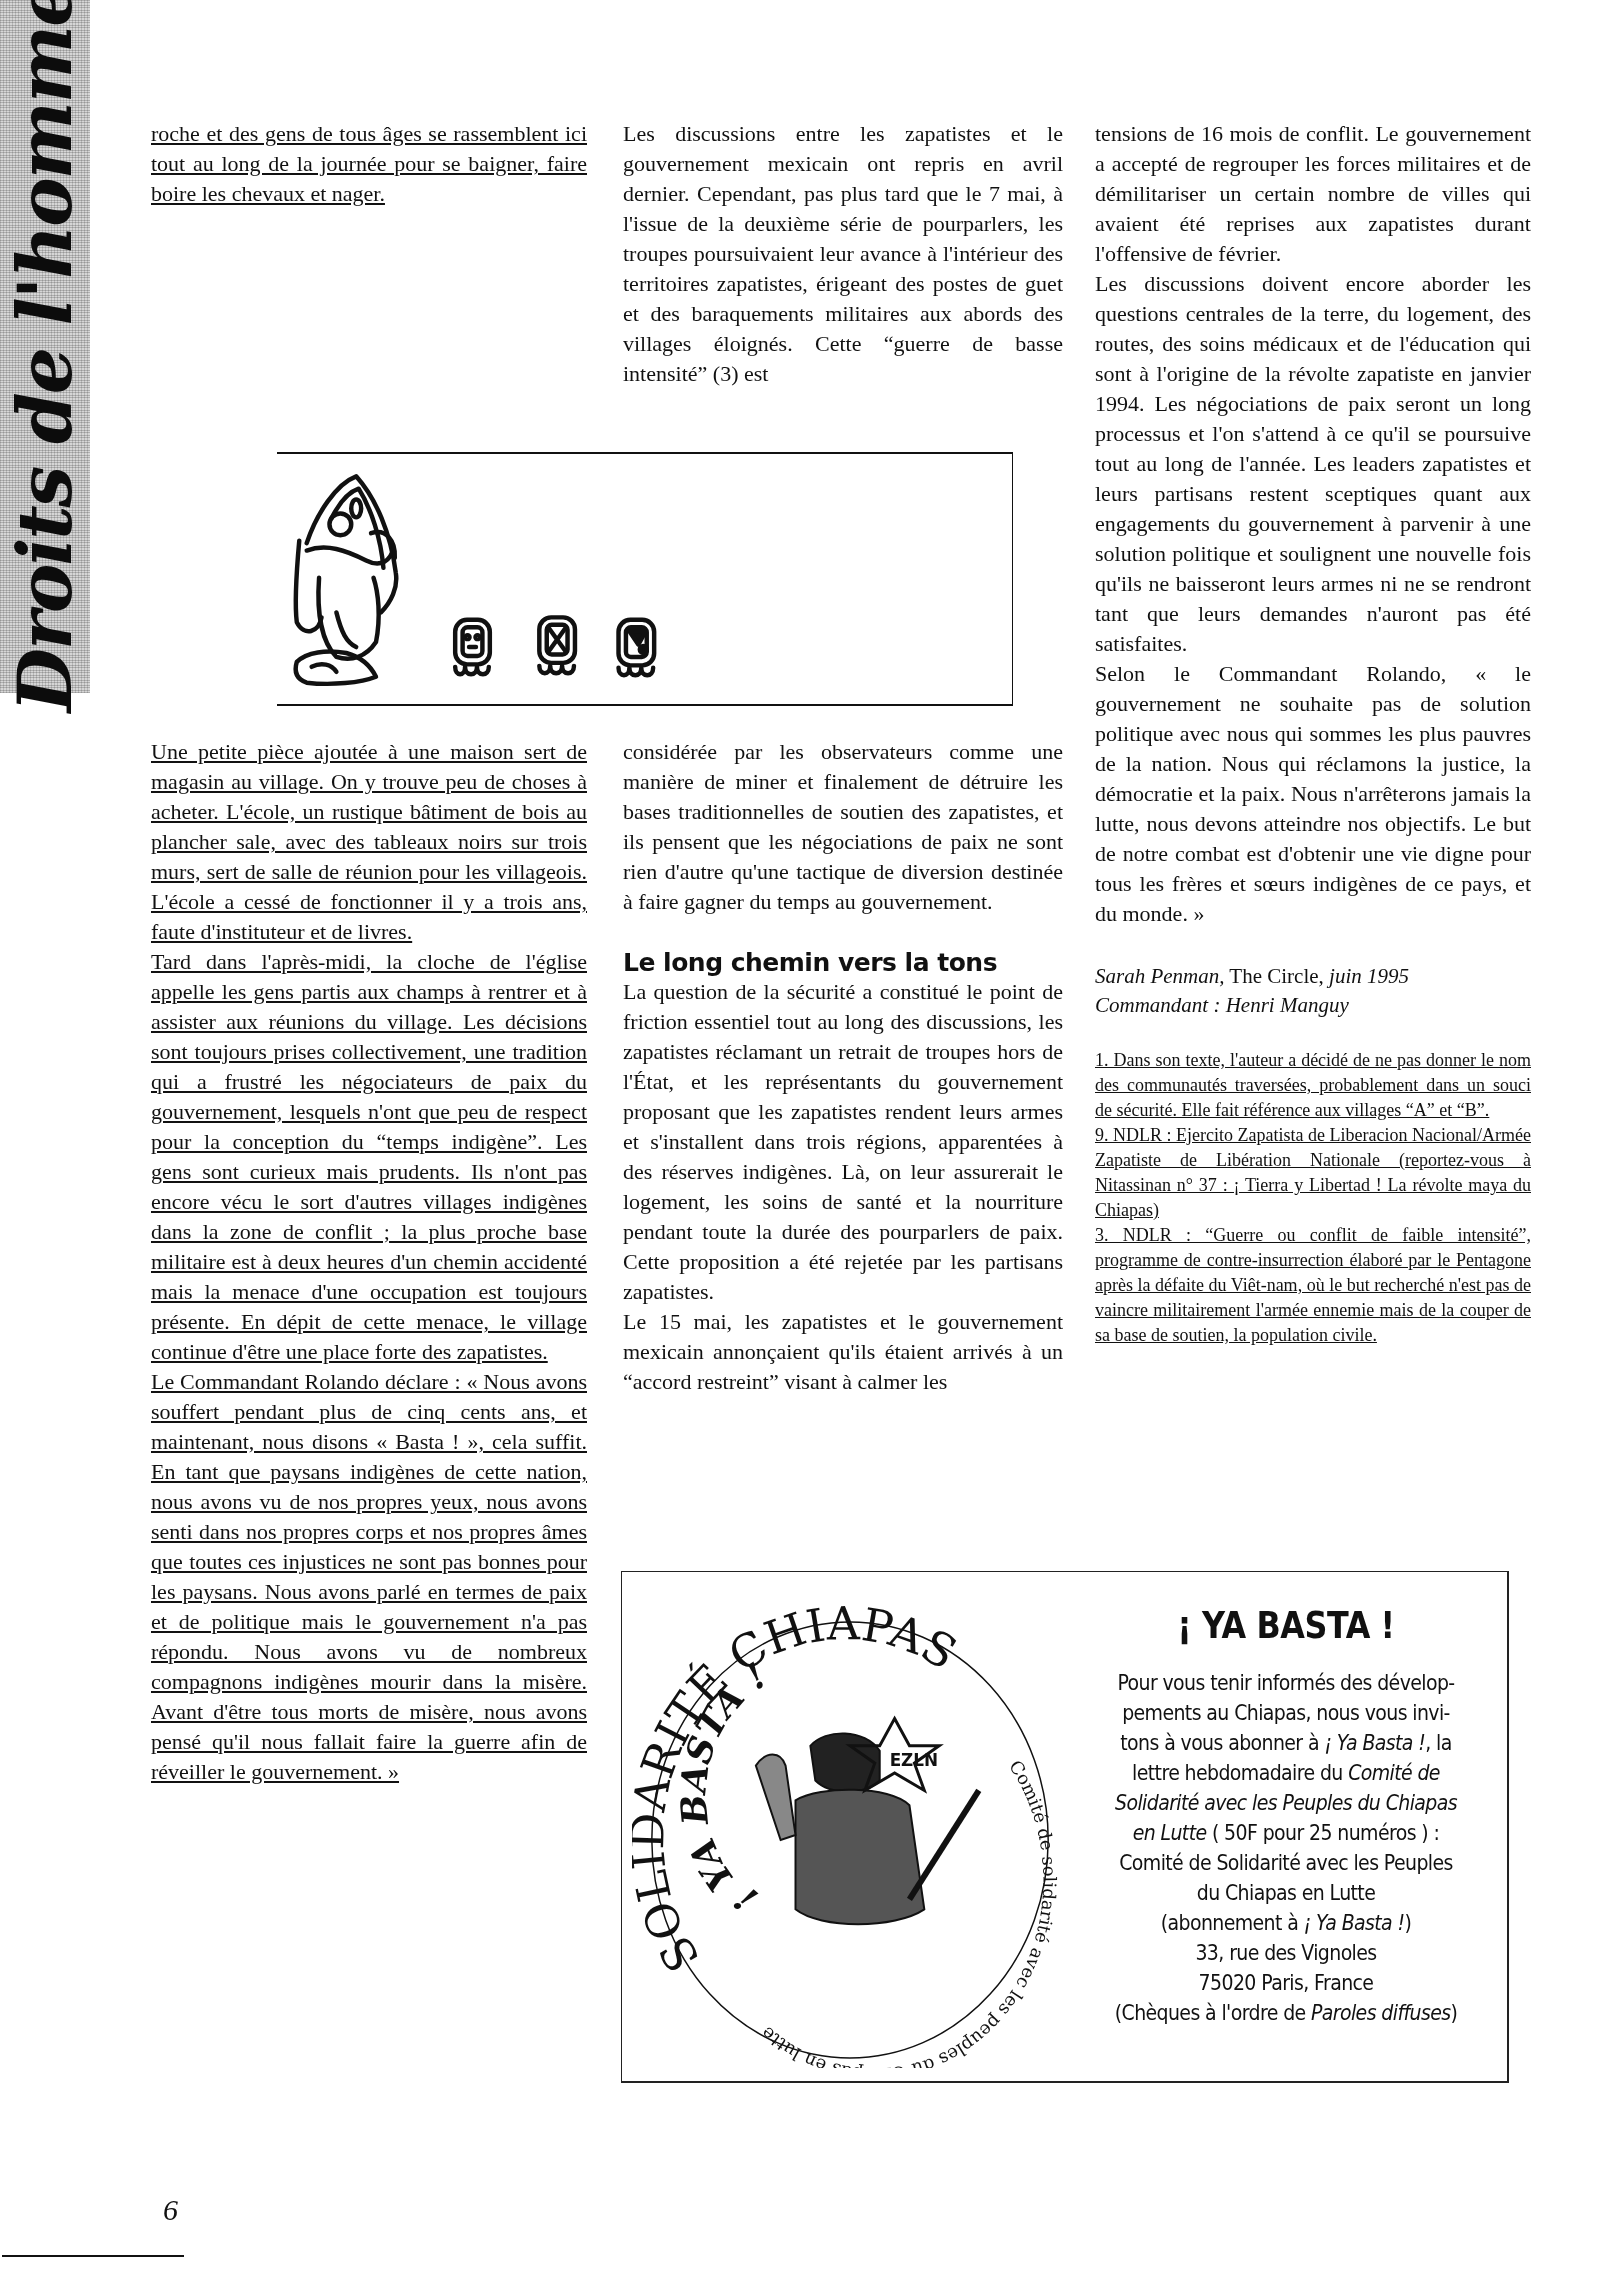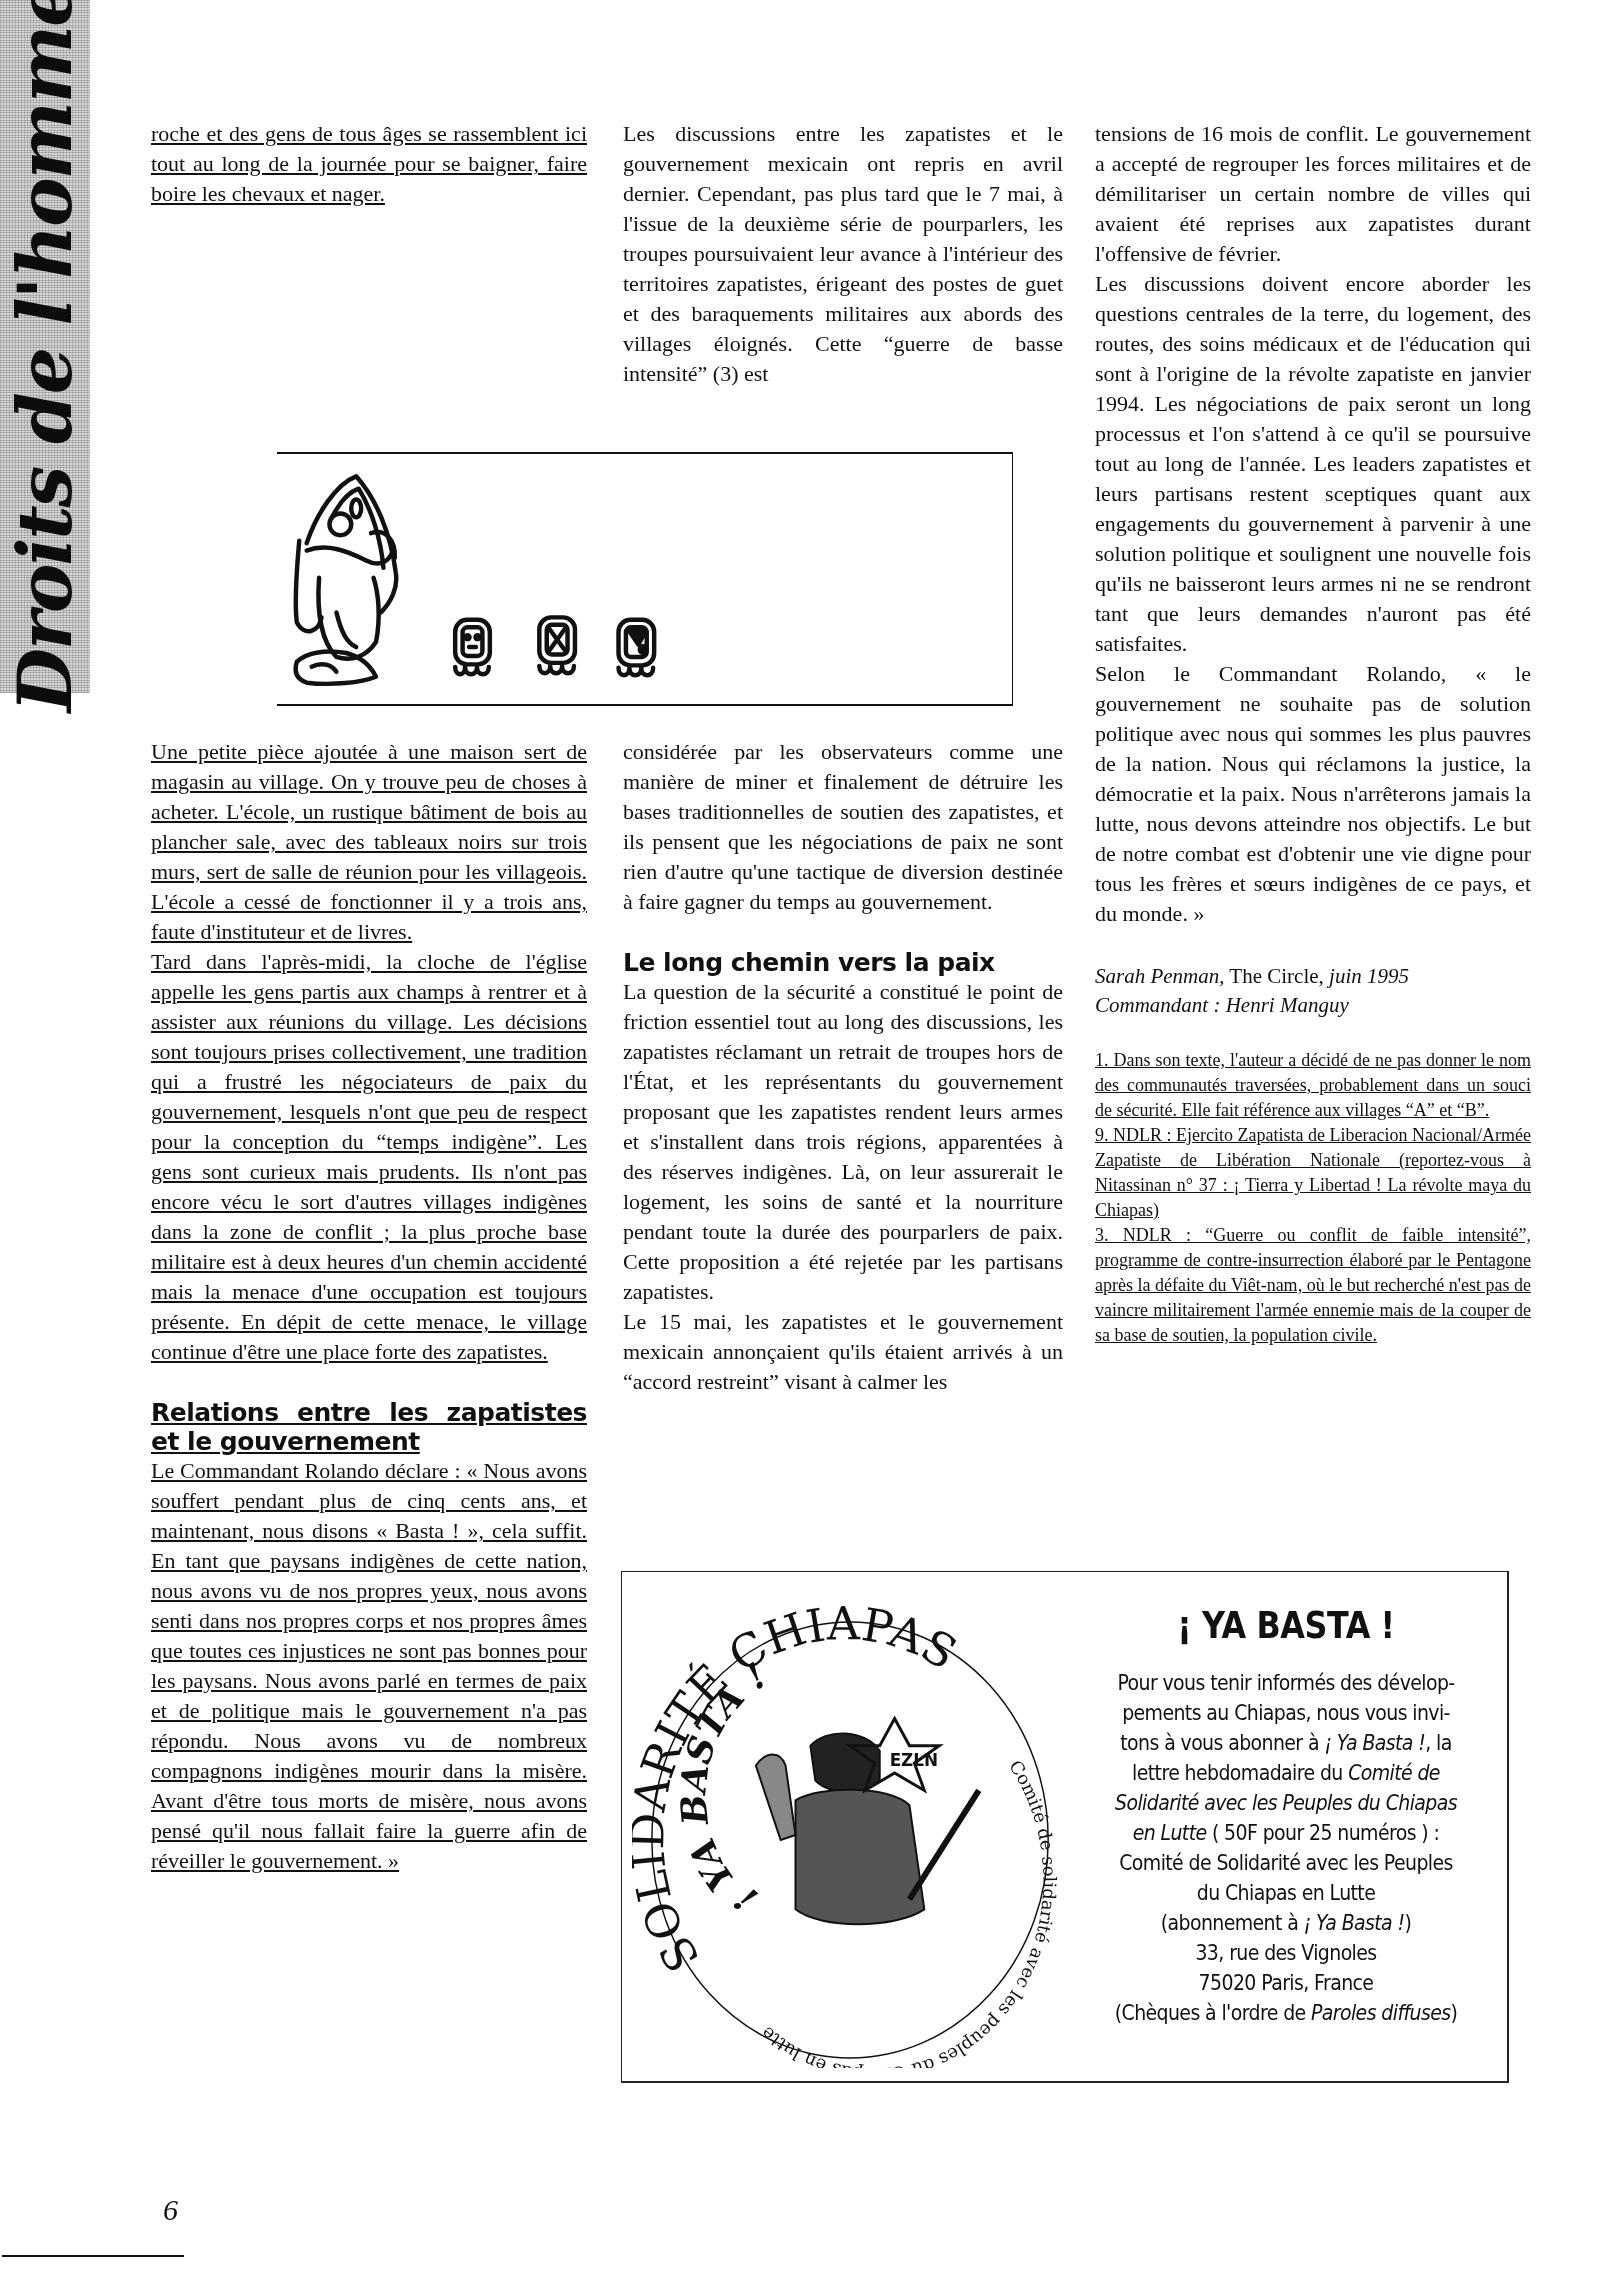--- a/index.html
+++ b/index.html
@@ -128,27 +128,26 @@
       <path d="M712 358 L730 385 L745 358 Z" fill="#111"></path>
       <circle cx="740" cy="395" r="7" fill="#111"></circle>
       <path d="M690 432 c0 20 22 20 22 0 M712 432 c0 20 24 20 24 0 M736 432 c0 20 24 20 24 0"></path>
     </g>
   </svg>
 </div>
 
 <div class="col c1" style="top:737px;text-decoration:underline;">
   <p>Une petite pièce ajoutée à une maison sert de magasin au village. On y trouve peu de choses à acheter. L'école, un rustique bâtiment de bois au plancher sale, avec des tableaux noirs sur trois murs, sert de salle de réunion pour les villageois. L'école a cessé de fonctionner il y a trois ans, faute d'instituteur et de livres.</p>
   <p>Tard dans l'après-midi, la cloche de l'église appelle les gens partis aux champs à rentrer et à assister aux réunions du village. Les décisions sont toujours prises collectivement, une tradition qui a frustré les négociateurs de paix du gouvernement, lesquels n'ont que peu de respect pour la conception du “temps indigène”. Les gens sont curieux mais prudents. Ils n'ont pas encore vécu le sort d'autres villages indigènes dans la zone de conflit ; la plus proche base militaire est à deux heures d'un chemin accidenté mais la menace d'une occupation est toujours présente. En dépit de cette menace, le village continue d'être une place forte des zapatistes.</p>
-  <h2 class="section" style="margin-top:31px;">Relations entre les zapatistes et le gouvernement</h2>
   <p>Le Commandant Rolando déclare : « Nous avons souffert pendant plus de cinq cents ans, et maintenant, nous disons « Basta ! », cela suffit. En tant que paysans indigènes de cette nation, nous avons vu de nos propres yeux, nous avons senti dans nos propres corps et nos propres âmes que toutes ces injustices ne sont pas bonnes pour les paysans. Nous avons parlé en termes de paix et de politique mais le gouvernement n'a pas répondu. Nous avons vu de nombreux compagnons indigènes mourir dans la misère. Avant d'être tous morts de misère, nous avons pensé qu'il nous fallait faire la guerre afin de réveiller le gouvernement. »</p>
 </div>
 
 <div class="col c2" style="top:737px;">
   <p>considérée par les observateurs comme une manière de miner et finalement de détruire les bases traditionnelles de soutien des zapatistes, et ils pensent que les négociations de paix ne sont rien d'autre qu'une tactique de diversion destinée à faire gagner du temps au gouvernement.</p>
-  <h2 class="section" style="margin-top:31px;">Le long chemin vers la paix</h2>
+  <h2 class="section" style="margin-top:31px;">Le long chemin vers la tons</h2>
   <p>La question de la sécurité a constitué le point de friction essentiel tout au long des discussions, les zapatistes réclamant un retrait de troupes hors de l'État, et les représentants du gouvernement proposant que les zapatistes rendent leurs armes et s'installent dans trois régions, apparentées à des réserves indigènes. Là, on leur assurerait le logement, les soins de santé et la nourriture pendant toute la durée des pourparlers de paix. Cette proposition a été rejetée par les partisans zapatistes.</p>
   <p>Le 15 mai, les zapatistes et le gouvernement mexicain annonçaient qu'ils étaient arrivés à un “accord restreint” visant à calmer les</p>
 </div>
 
 <div class="ad">
   <svg class="seal" width="436" height="466" viewBox="0 0 880 940">
     <defs>
       <path id="arcTop" d="M140 720 A330 360 0 0 1 720 230"></path>
       <path id="arcInner" d="M250 600 A230 250 0 0 1 520 180"></path>
       <path id="arcRing" d="M760 330 A340 380 0 0 1 280 860"></path>

